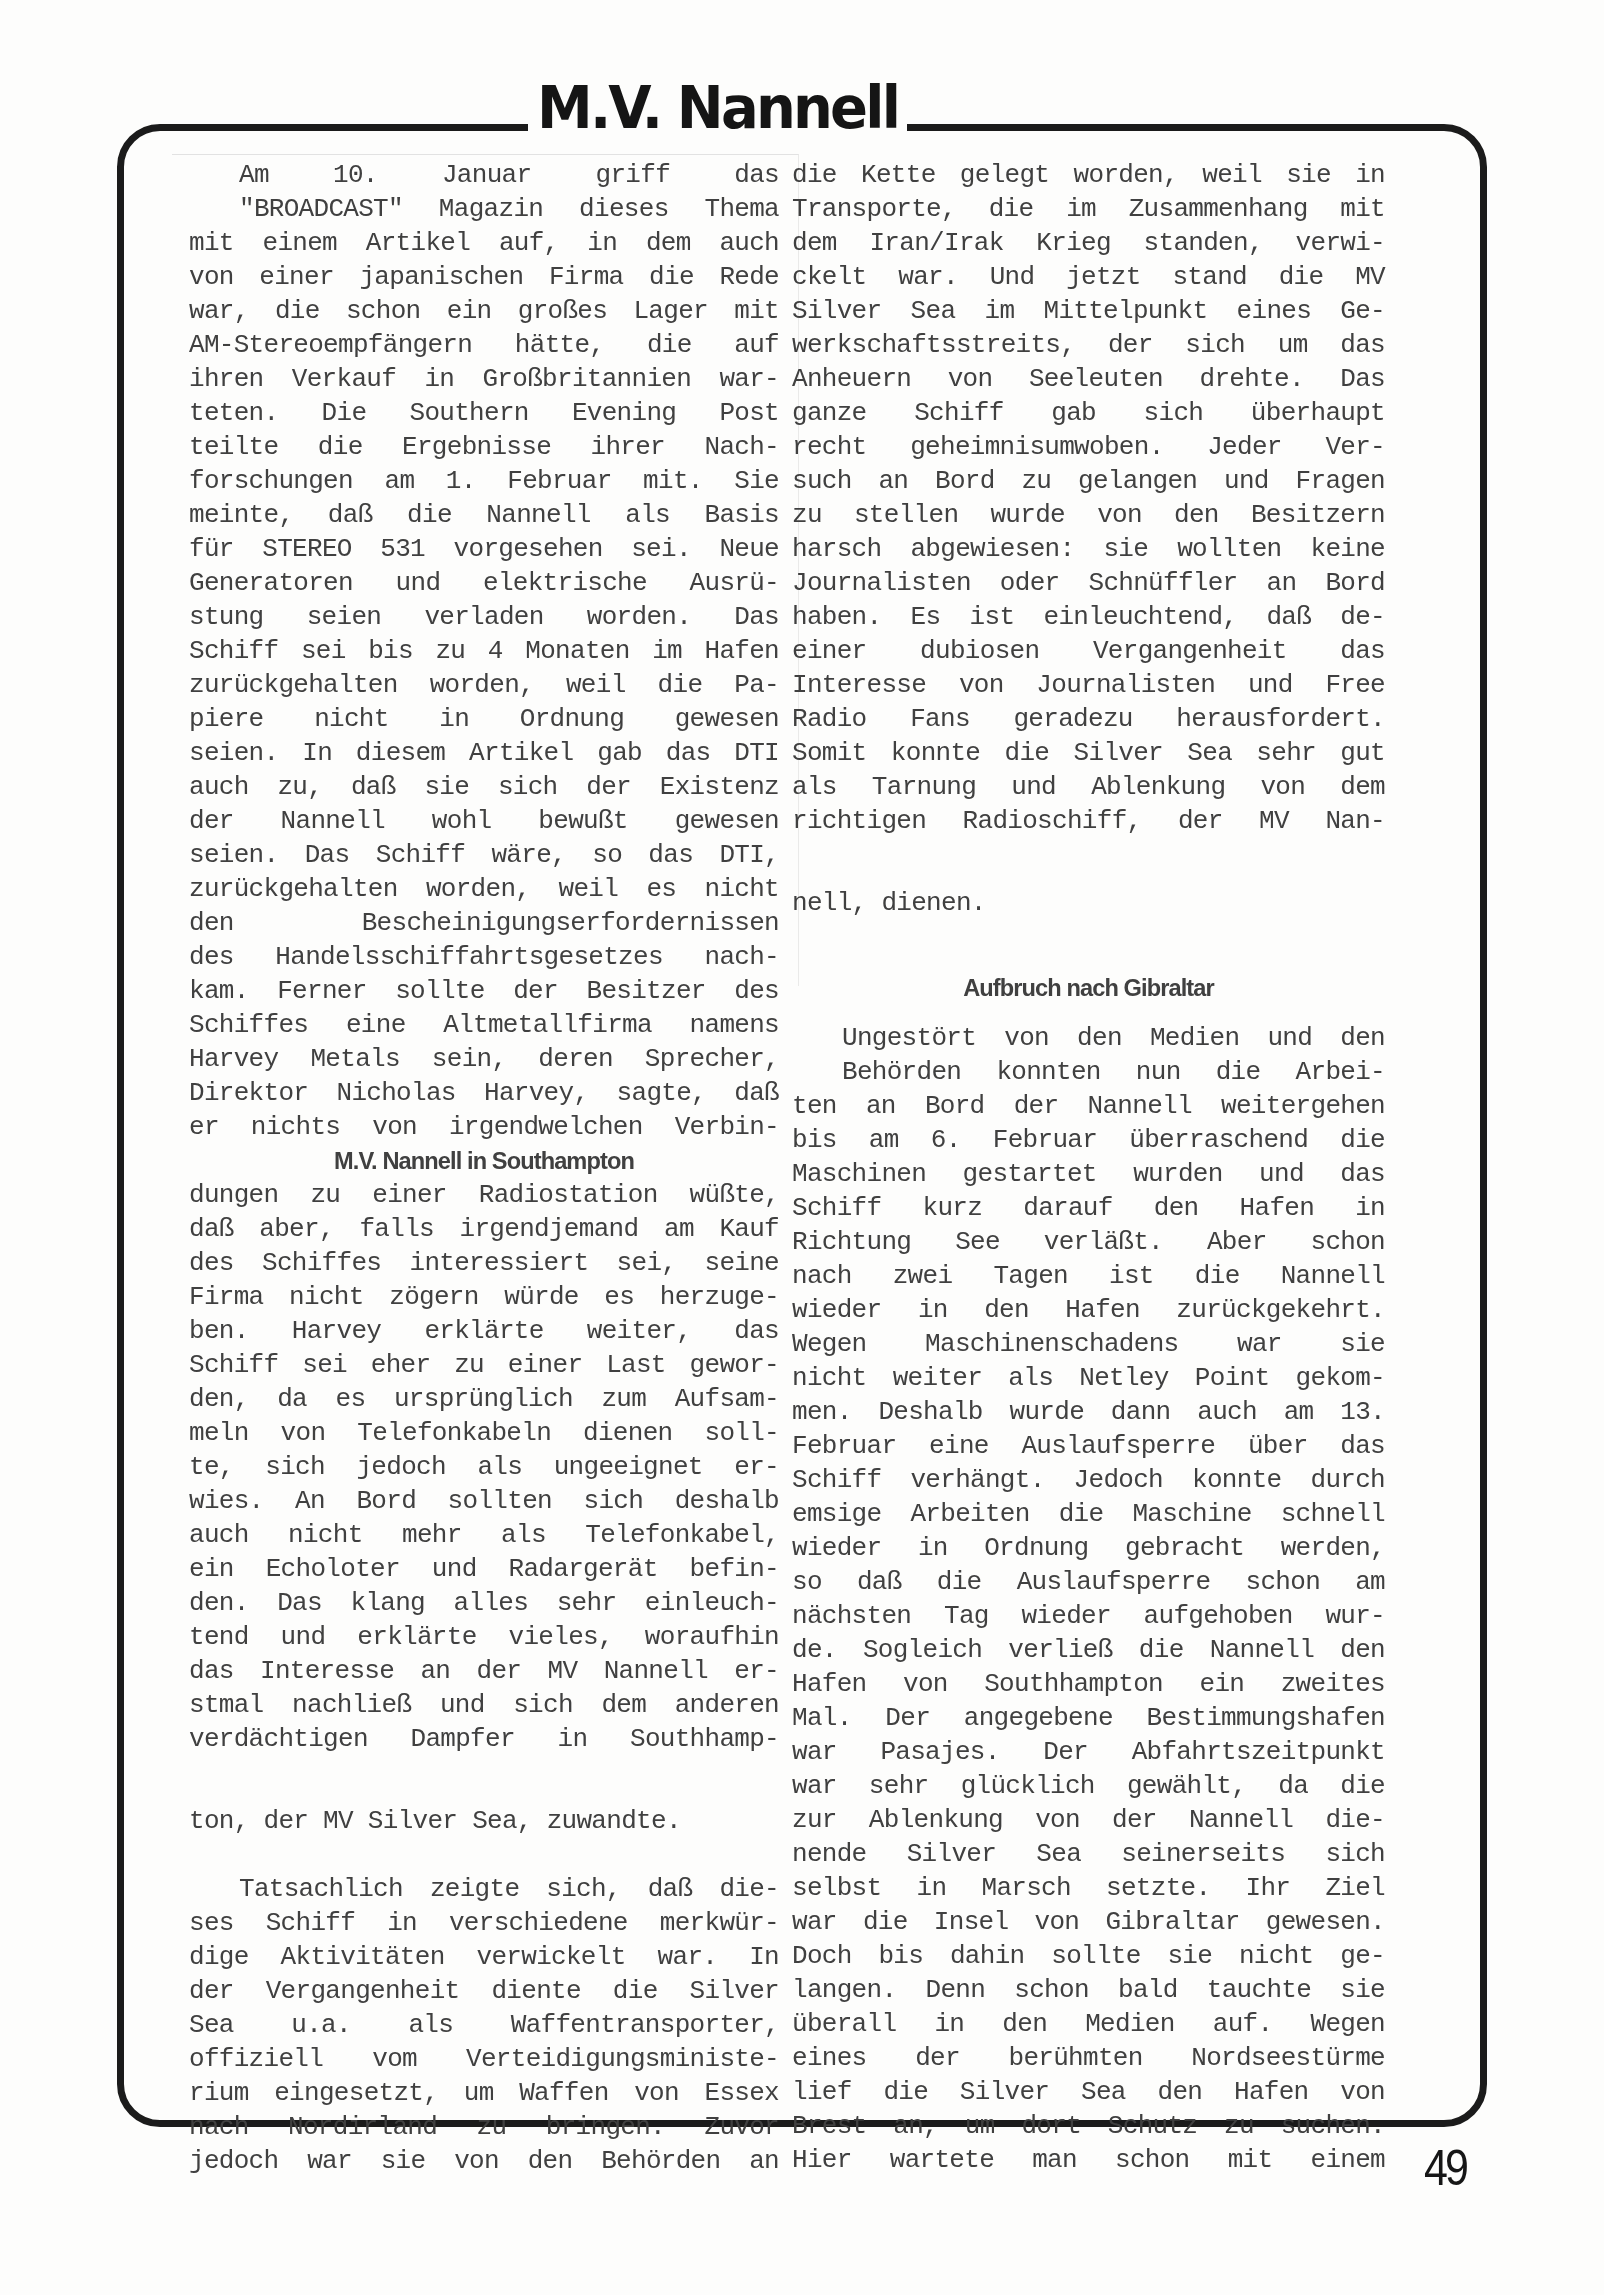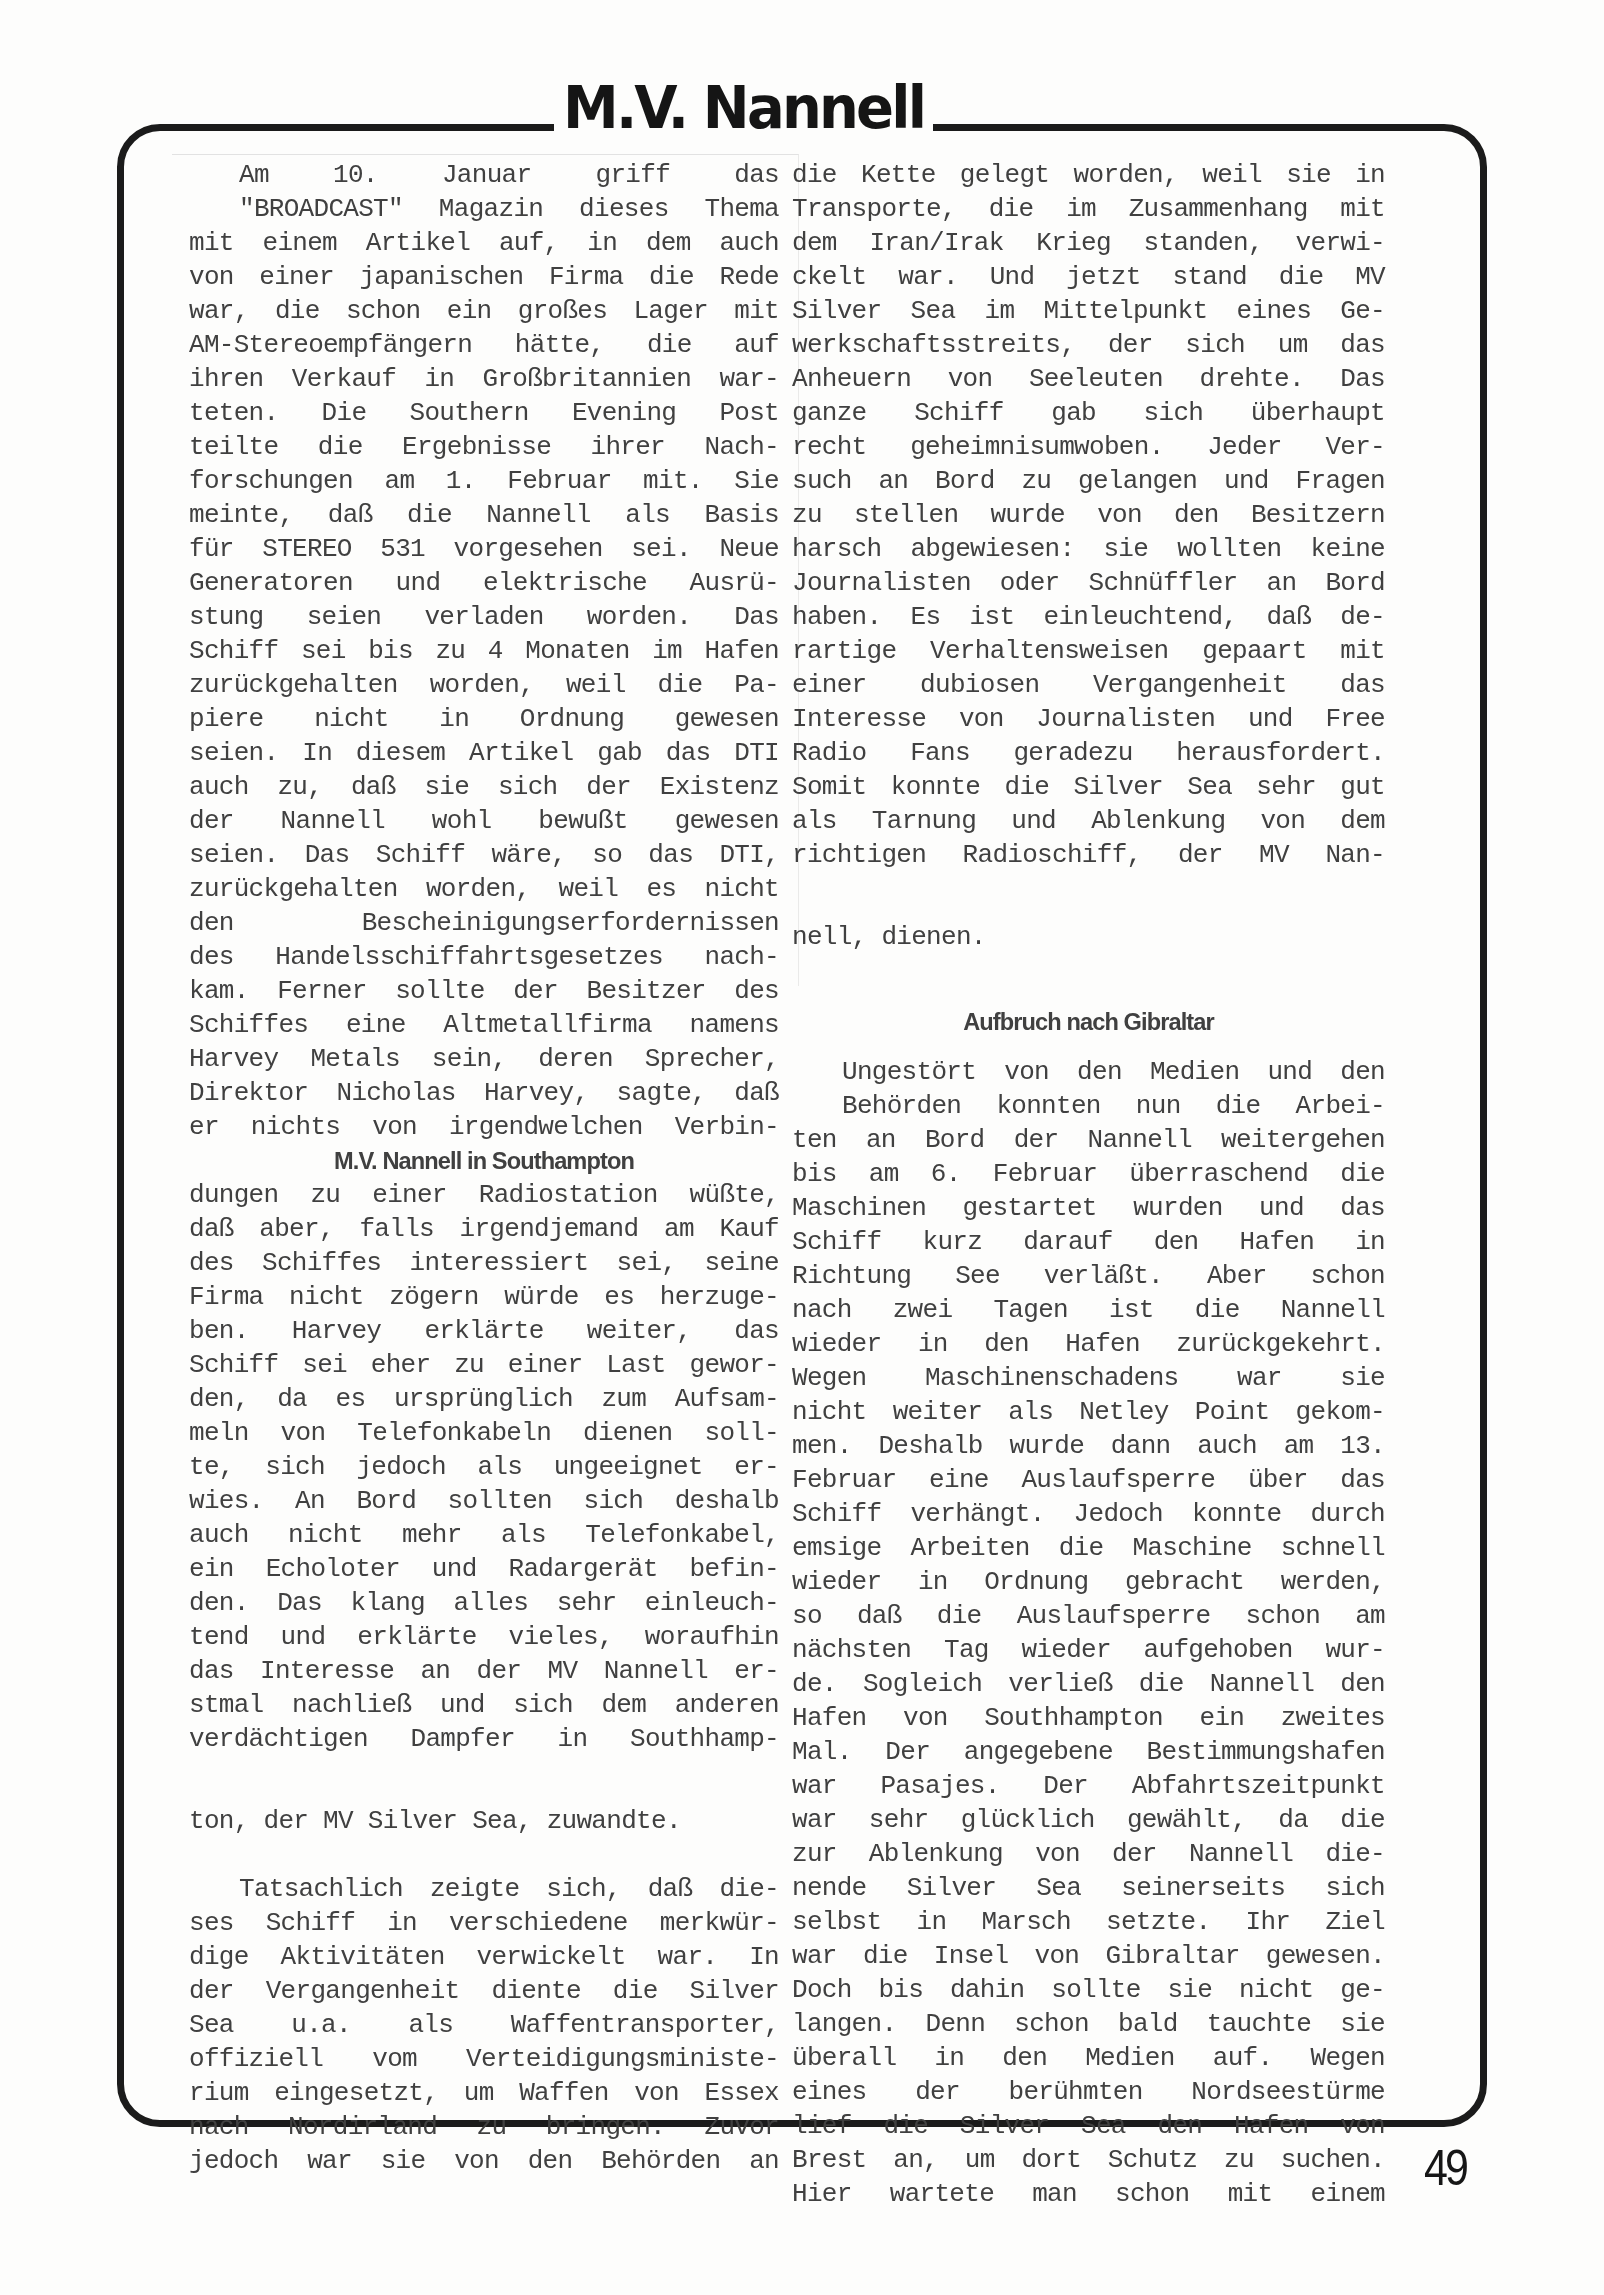--- a/index.html
+++ b/index.html
@@ -24,21 +24,20 @@
       border: 7.6px solid #1b1b1b;
       border-radius: 43px;
       box-sizing: border-box;
     }
     .title-wrap {
       position: absolute;
       left: 0;
       top: 79px;
       width: 1435px;
       text-align: center;
-      margin-left: 26px;
     }
     .title {
       display: inline-block;
       background: #fdfdfc;
       padding: 0 8.5px;
       font-family: "DejaVu Sans", sans-serif;
       font-weight: bold;
       font-size: 56px;
       letter-spacing: -2.8px;
       line-height: 57px;
@@ -187,21 +186,20 @@
       <span class="line">Silver Sea im Mittelpunkt eines Ge-</span>
       <span class="line">werkschaftsstreits, der sich um das</span>
       <span class="line">Anheuern von Seeleuten drehte. Das</span>
       <span class="line">ganze Schiff gab sich überhaupt</span>
       <span class="line">recht geheimnisumwoben. Jeder Ver-</span>
       <span class="line">such an Bord zu gelangen und Fragen</span>
       <span class="line">zu stellen wurde von den Besitzern</span>
       <span class="line">harsch abgewiesen: sie wollten keine</span>
       <span class="line">Journalisten oder Schnüffler an Bord</span>
       <span class="line">haben. Es ist einleuchtend, daß de-</span>
-      <span class="line">rartige Verhaltensweisen gepaart mit</span>
       <span class="line">einer dubiosen Vergangenheit das</span>
       <span class="line">Interesse von Journalisten und Free</span>
       <span class="line">Radio Fans geradezu herausfordert.</span>
       <span class="line">Somit konnte die Silver Sea sehr gut</span>
       <span class="line">als Tarnung und Ablenkung von dem</span>
       <span class="line">richtigen Radioschiff, der MV Nan-</span>
       <span class="line last">nell, dienen.</span>
     </div>
   <span class="spacer-half"></span>
   <span class="spacer"></span>

